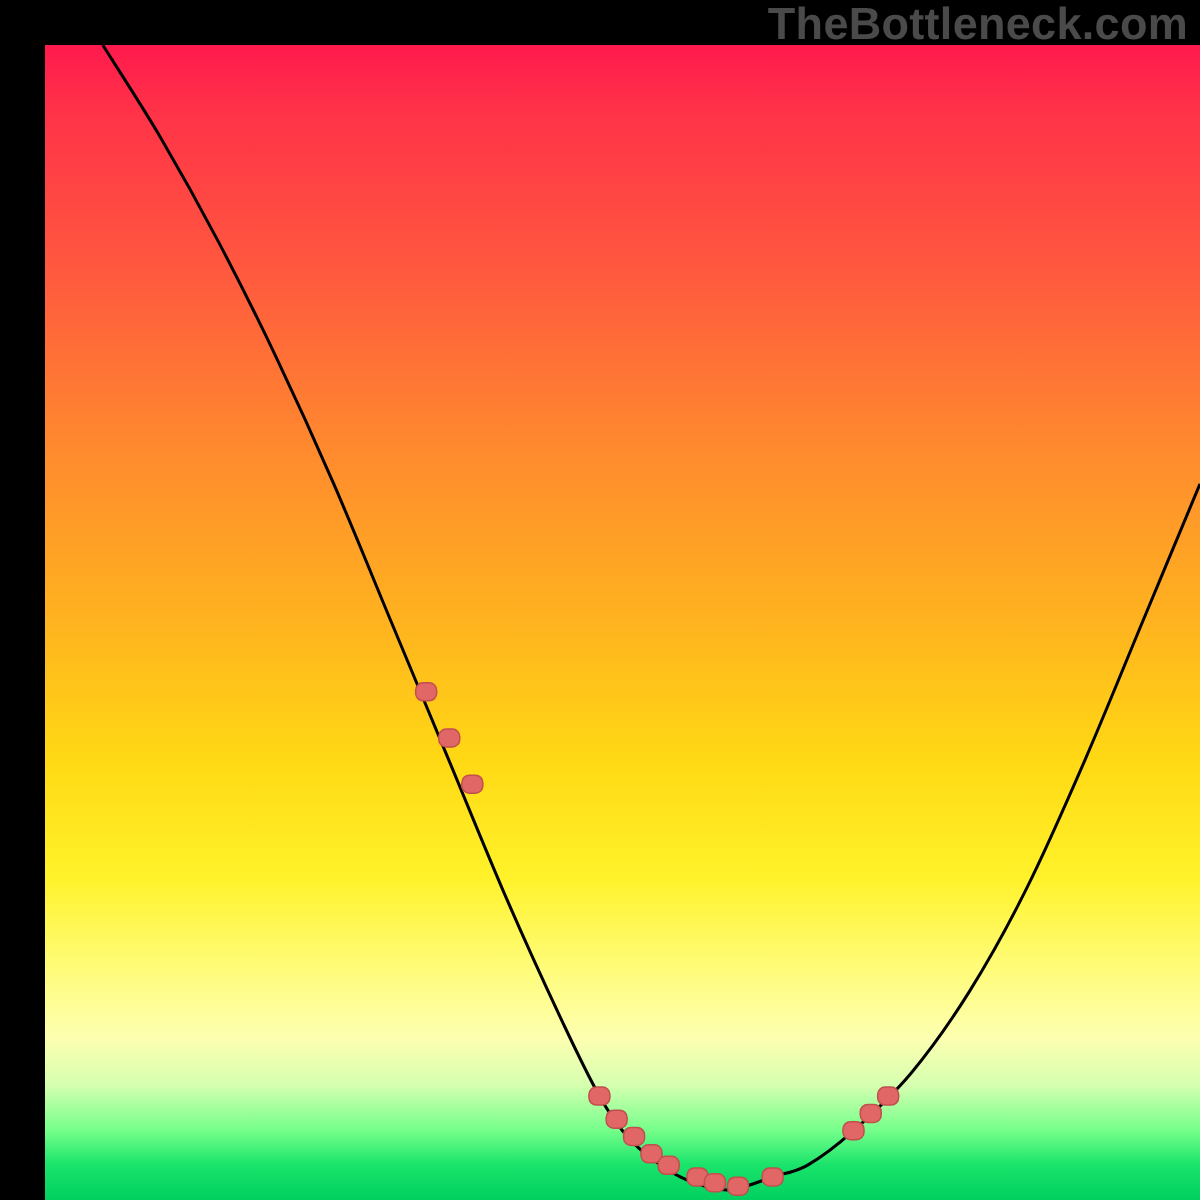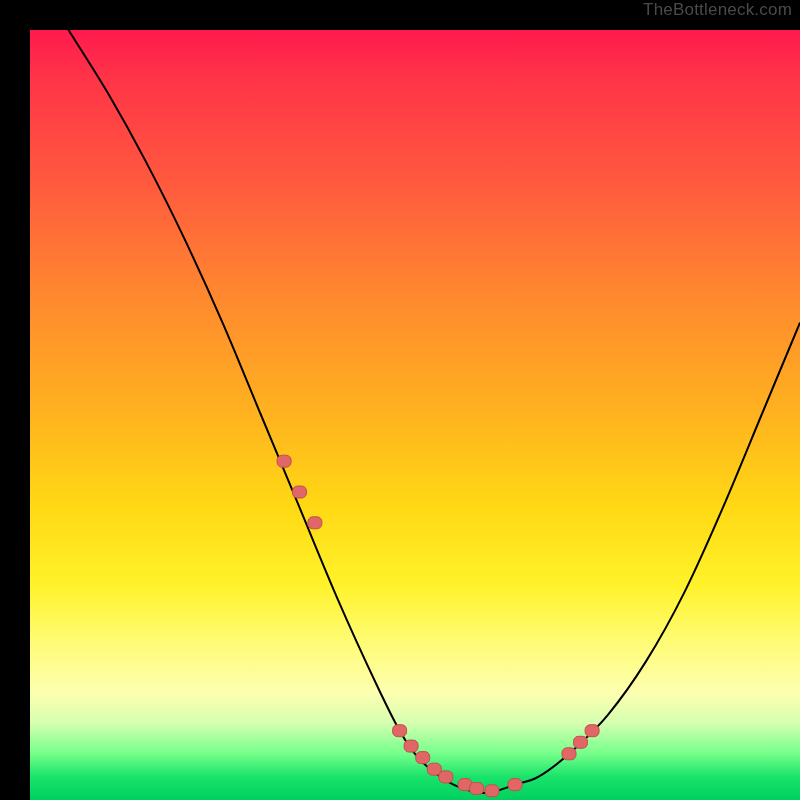--- a/index.html
+++ b/index.html
@@ -47,22 +47,22 @@
       #d6ffb0 90%,
       #74ff8a 94%,
       #19e36a 97%,
       #00d060 100%);
   }
   .watermark {
     position: absolute;
     top: 0px;
     right: 8px;
     color: #4a4a4a;
-    font-size: 17px;
-    font-weight: 400;
+    font-size: 30px;
+    font-weight: 700;
     letter-spacing: 0.2px;
     z-index: 5;
     pointer-events: none;
   }
   svg.curve {
     position: absolute;
     left: 0;
     top: 0;
     width: 770px;
     height: 770px;

